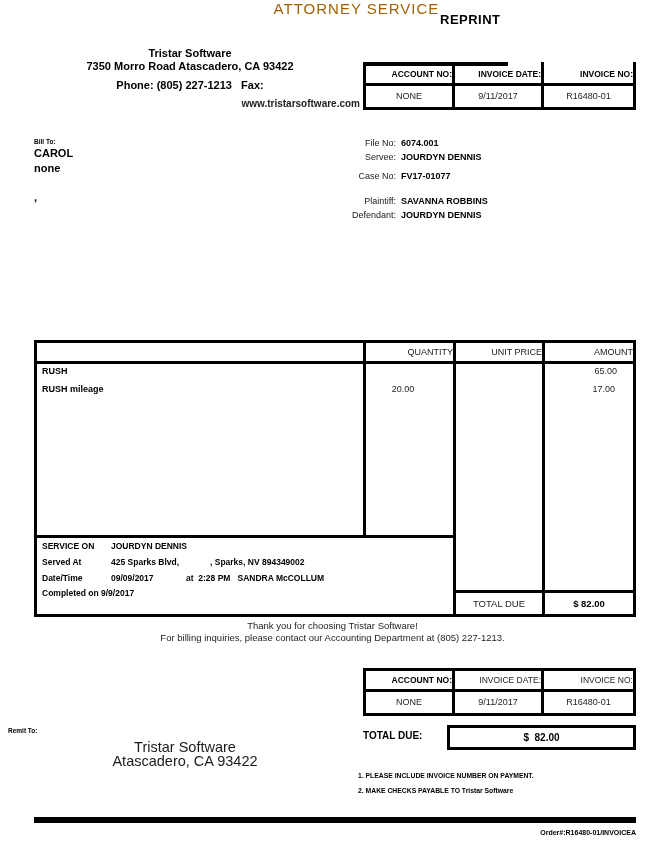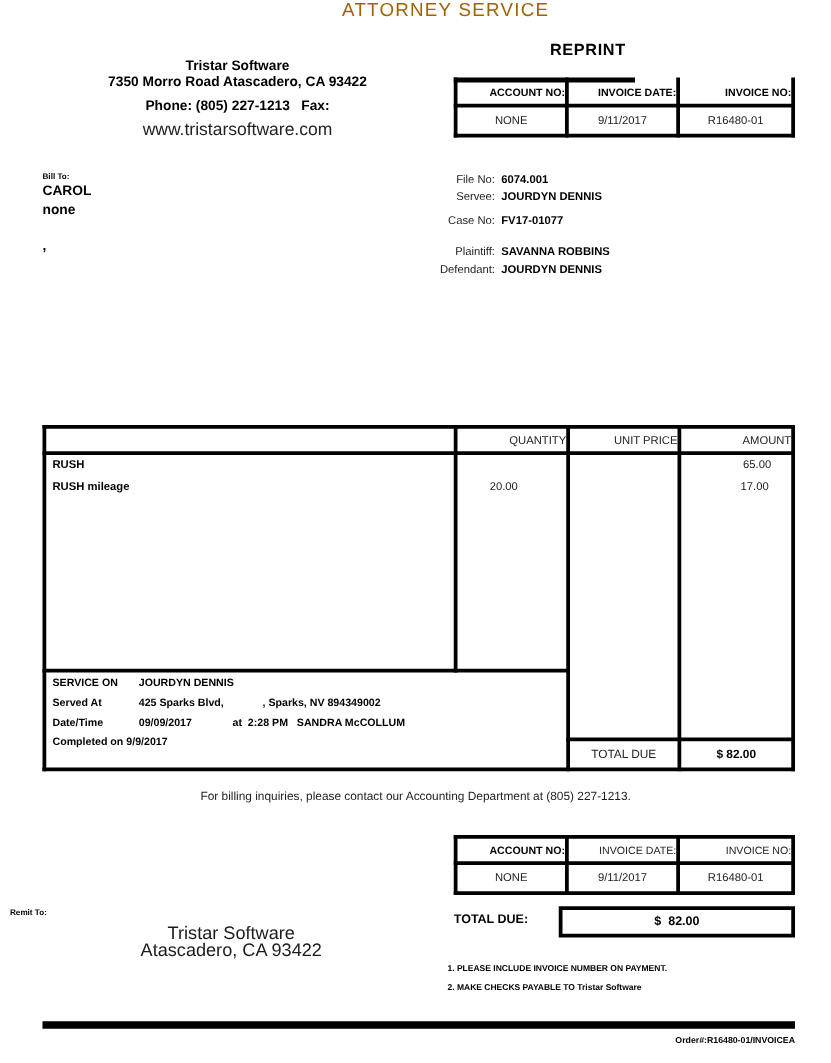--- a/index.html
+++ b/index.html
@@ -7,40 +7,40 @@
         font-family:"Liberation Sans", sans-serif;color:#1d1d1d;}
   .abs{position:absolute;}
   .b{font-weight:bold;color:#000;}
   .ln{position:absolute;background:#000;}
   .ctr{text-align:center;}
   .rt{text-align:right;}
   .pre{white-space:pre;}
   .title{font-size:15px;letter-spacing:1px;color:#a16207;margin-left:24px;}
   .reprint{font-size:13px;letter-spacing:.5px;}
   .co{font-size:11px;line-height:13px;}
-  .co .web{font-size:14px;font-weight:normal;color:#222;margin-top:5px;}
+  .co .web{font-size:10px;font-weight:bold;color:#222;margin-top:5px;text-align:right;}
   .co .ph{margin-top:6px;}
   .tiny{font-size:6.5px;}
   .hdr8{font-size:8.5px;text-align:right;}
   .val9{font-size:9px;}
   .case-lab{font-size:9px;color:#222;}
   .case-val{font-size:9px;}
   .doc{font-size:8px;line-height:9.5px;}
   .svc{font-size:8.5px;}
   .note{font-size:6.8px;}
   .remit-addr{font-size:14.5px;line-height:14px;color:#1b1b1b;}
   .box{border:3px solid #000;}
 </style>
 </head>
 <body>
 
 <div class="page">
 
   <div class="abs ctr title" style="left:0;top:12;width:665px;">ATTORNEY SERVICE</div>
-  <div class="abs b reprint" style="left:440px;top:32px;">REPRINT</div>
+  <div class="abs b reprint" style="left:440px;top:12px;">REPRINT</div>
 
   <div class="abs ctr co" style="left:20px;top:47px;width:340px;">
     <div class="b">Tristar Software</div>
     <div class="b">7350 Morro Road Atascadero, CA 93422</div>
     <div class="b ph pre">Phone: (805) 227-1213   Fax:</div>
     <div class="web">www.tristarsoftware.com</div>
   </div>
 
   <div class="abs" style="left:363px;top:62px;width:273px;height:48px;">
     <div class="ln" style="left:0;top:0;width:145px;height:4px;"></div>
@@ -105,20 +105,21 @@
     <div class="abs b svc pre" style="left:176px;top:217px;">, Sparks, NV 894349002</div>
     <div class="abs b svc" style="left:8px;top:233px;">Date/Time</div>
     <div class="abs b svc" style="left:77px;top:233px;">09/09/2017</div>
     <div class="abs b svc pre" style="left:152px;top:233px;">at  2:28 PM   SANDRA McCOLLUM</div>
     <div class="abs b svc" style="left:8px;top:248px;">Completed on 9/9/2017</div>
 
     <div class="abs ctr" style="left:422px;top:258px;width:86px;font-size:9.5px;color:#222;">TOTAL DUE</div>
     <div class="abs ctr b" style="left:511px;top:258px;width:88px;font-size:9.5px;">$ 82.00</div>
   </div>
 
+  <div class="abs ctr" style="left:0;top:620px;width:665px;font-size:9.5px;">Thank you for choosing Tristar Software!</div>
   <div class="abs ctr" style="left:0;top:632px;width:665px;font-size:9.5px;">For billing inquiries, please contact our Accounting Department at (805) 227-1213.</div>
 
   <div class="abs" style="left:363px;top:668px;width:273px;height:48px;">
     <div class="ln" style="left:0;top:0;width:273px;height:3px;"></div>
     <div class="ln" style="left:0;top:21px;width:273px;height:3px;"></div>
     <div class="ln" style="left:0;top:45px;width:273px;height:3px;"></div>
     <div class="ln" style="left:0;top:0;width:3px;height:48px;"></div>
     <div class="ln" style="left:89px;top:0;width:3px;height:48px;"></div>
     <div class="ln" style="left:178px;top:0;width:3px;height:48px;"></div>
     <div class="ln" style="left:270px;top:0;width:3px;height:48px;"></div>

